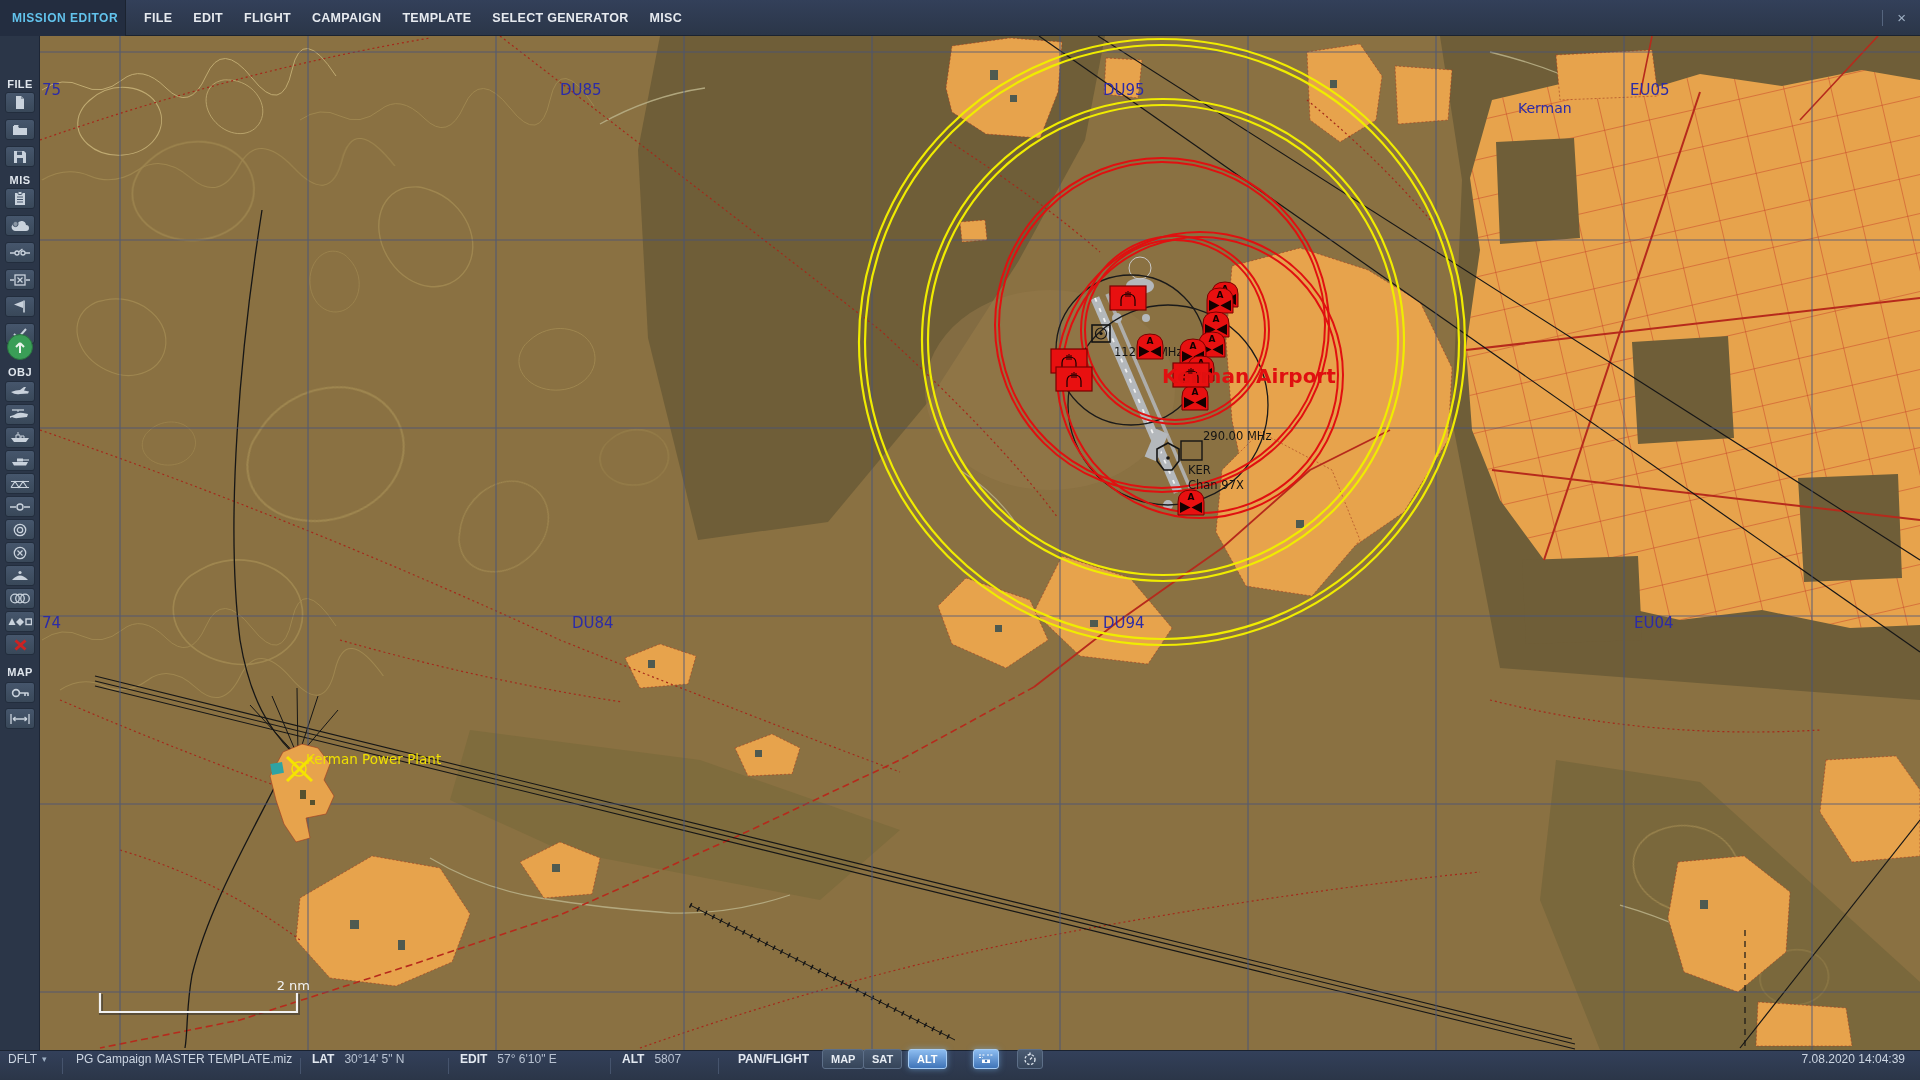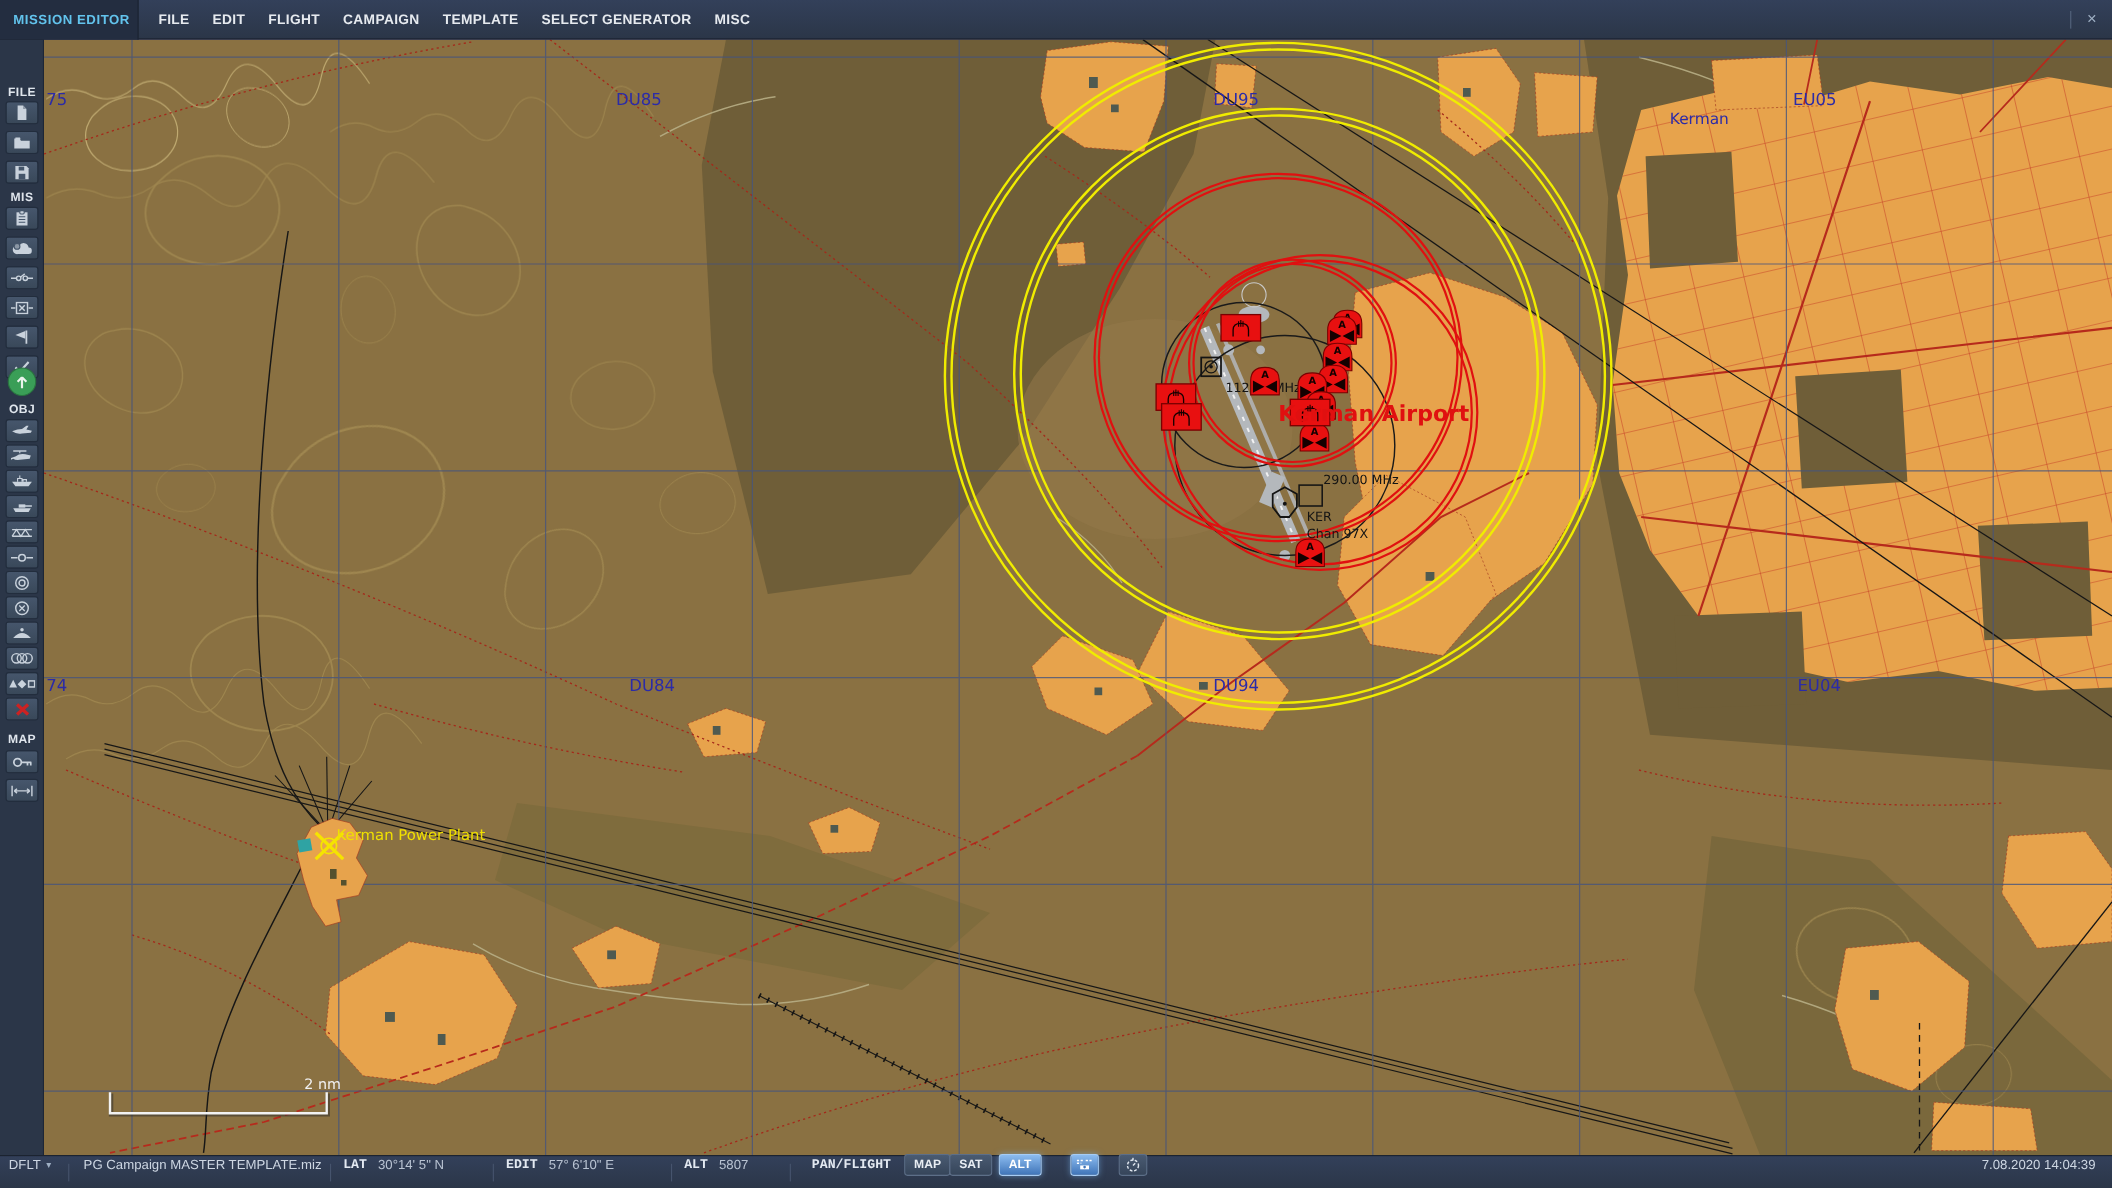--- a/index.html
+++ b/index.html
@@ -28,29 +28,29 @@
   .sb-btn { position:absolute; left:5px; width:30px; height:21px;
     background:linear-gradient(#46566c,#394859); border:1px solid #222d3d; border-radius:3px;
     display:flex; align-items:center; justify-content:center; }
   .sb-btn svg { display:block; }
   .sb-round { position:absolute; left:7px; width:26px; height:26px; border-radius:50%;
     background:#3a9e57; border:1px solid #2a7340; display:flex; align-items:center; justify-content:center; }
   .sb-exit { position:absolute; left:9px; width:22px; height:22px; border-radius:50%;
     background:#a05252; opacity:.85; display:flex; align-items:center; justify-content:center; }
 
   
-  .map-wrap { position:absolute; left:40px; top:36px; width:1880px; height:1014px; background:#c4b5fd; }
+  .map-wrap { position:absolute; left:40px; top:36px; width:1880px; height:1014px; background:#fdba74; }
   .map-wrap svg { display:block; }
 
   
   .statusbar { position:absolute; left:0; top:1050px; width:1920px; height:30px;
     background:linear-gradient(#33405a,#2b3648); border-top:1px solid #1b2330; z-index:30;
     color:#cdd6e2; font-size:12px; }
   .sb-item { position:absolute; top:0; height:16px; display:flex; align-items:center; white-space:nowrap; }
-  .sb-lab { font-weight:bold; color:#e3e9f1;font-family:Liberation Mono, monospace; }
+  .sb-lab { font-weight:bold; color:#e3e9f1; }
   .sb-val { color:#b9c3d2; margin-left:10px; }
   .vsep { position:absolute; top:7px; width:1px; height:16px; background:#46546d; }
   .bar-btn { height:20px; padding:0 8px; display:flex; align-items:center; border-radius:3px;
     background:linear-gradient(#4a5b72,#36455a); border:1px solid #5d6f88;
     color:#e8edf3; font-size:11px; font-weight:bold; }
   .bar-btn.active { background:linear-gradient(#8cbcf0,#3f74b8); border:1px solid #a6ccf4; color:#fff;
     box-shadow:0 0 6px rgba(120,180,240,.55); }
   .icon-btn { width:26px; padding:0; justify-content:center; }
   .dd-chev { font-size:9px; color:#9fb0c4; margin-left:5px; }
 </style>

